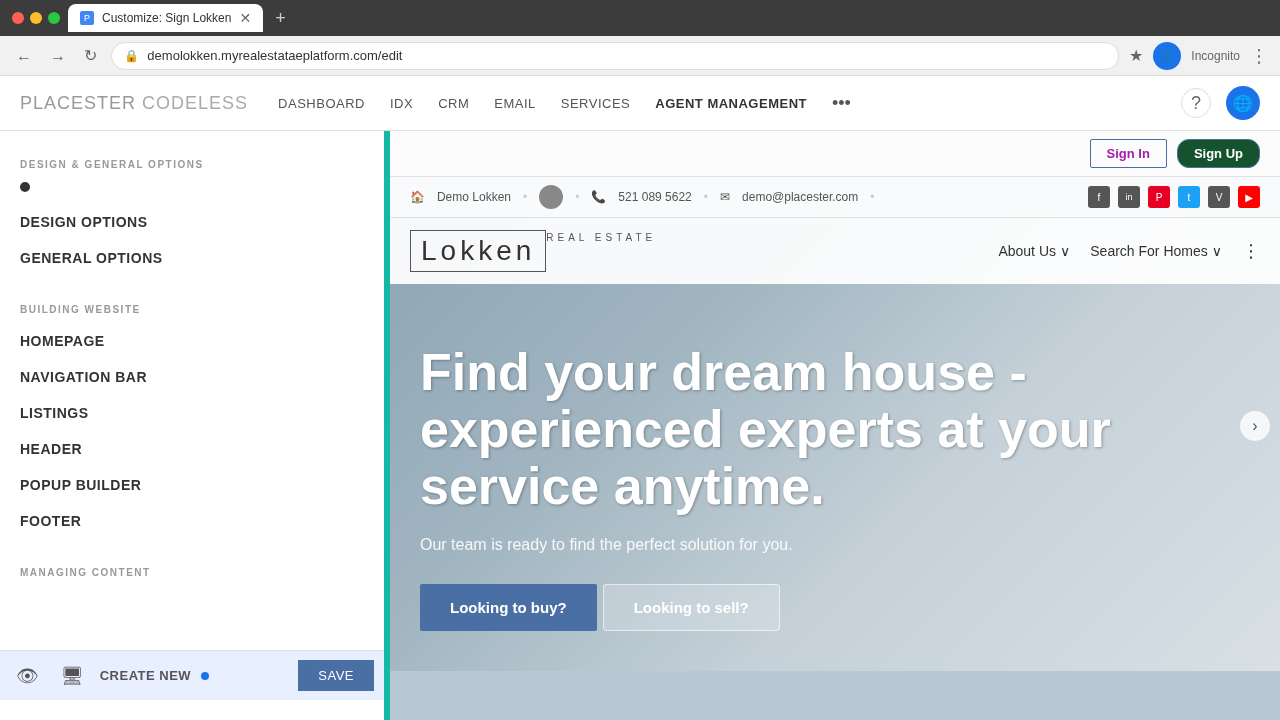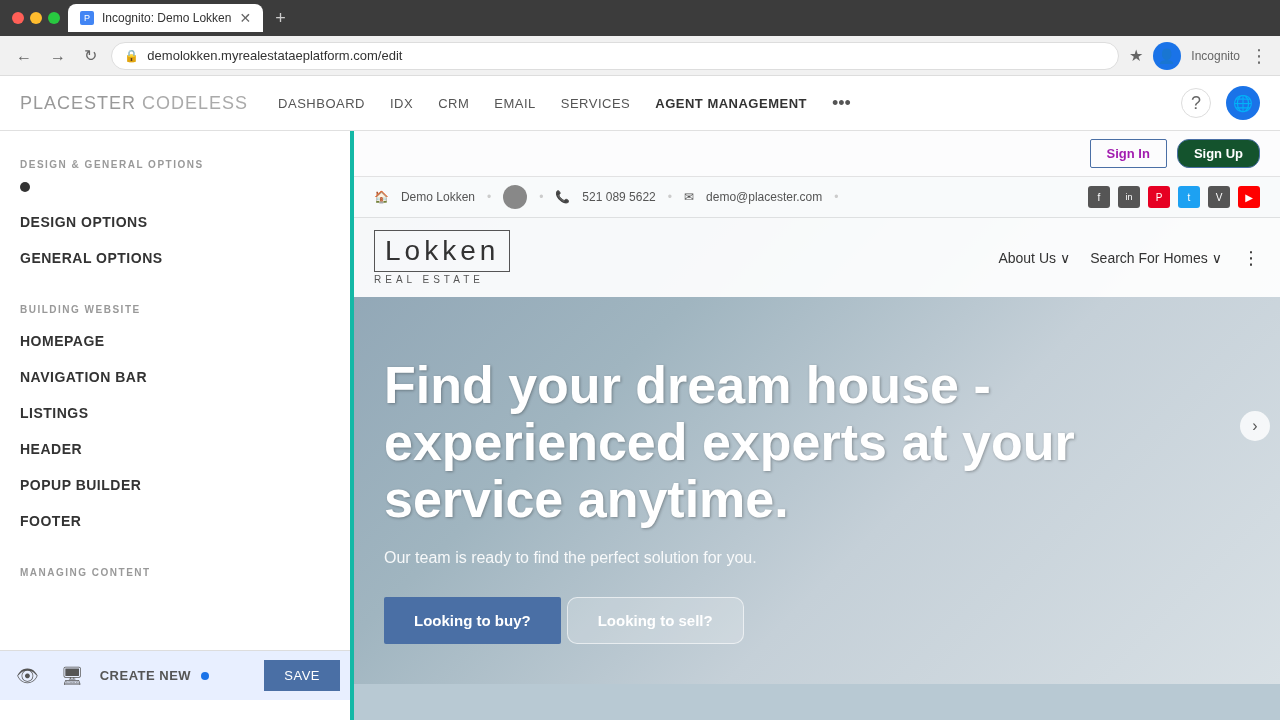--- a/index.html
+++ b/index.html
@@ -37,21 +37,21 @@
     .nav-item.active { color: #333; font-weight: 700; }
     .nav-more { color: #555; font-size: 18px; cursor: pointer; }
     .header-right { margin-left: auto; display: flex; align-items: center; gap: 15px; }
     .help-btn { color: #666; font-size: 18px; cursor: pointer; border: 1px solid #ddd; border-radius: 50%; width: 30px; height: 30px; display: flex; align-items: center; justify-content: center; }
     .user-avatar { width: 34px; height: 34px; border-radius: 50%; background: #1a73e8; display: flex; align-items: center; justify-content: center; }
 
     
     .main-layout { display: flex; height: calc(720px - 36px - 40px - 55px); }
 
     
-    .sidebar { width: 354px; background: #fff; border-right: 4px solid #14b8a6; overflow-y: auto; padding: 20px 0; flex-shrink: 0; display: flex; flex-direction: column; }
+    .sidebar { width: 390px; background: #fff; border-right: 6px solid #14b8a6; overflow-y: auto; padding: 20px 0; flex-shrink: 0; display: flex; flex-direction: column; }
     .sidebar-section-title { font-size: 10px; font-weight: 600; color: #999; letter-spacing: 1.5px; padding: 8px 20px; text-transform: uppercase; }
     .sidebar-item { padding: 10px 20px; font-size: 14px; font-weight: 700; color: #333; cursor: pointer; letter-spacing: 0.5px; text-transform: uppercase; }
     .sidebar-spacer { height: 20px; }
 
     
     .sidebar-footer { margin-top: auto; background: #e8efff; display: flex; align-items: center; height: 50px; padding: 0 10px; gap: 10px; border-top: 1px solid #ddd; }
     .footer-icon-btn { background: none; border: none; color: #555; font-size: 18px; cursor: pointer; padding: 6px; border-radius: 4px; }
     .footer-spacer { flex: 1; }
     .footer-dot { width: 8px; height: 8px; border-radius: 50%; background: #1a73e8; }
     .footer-save-btn { background: #4a6fa5; color: #fff; border: none; font-size: 13px; font-weight: 400; padding: 8px 20px; cursor: pointer; letter-spacing: 0.5px; }
@@ -67,54 +67,54 @@
 
     .site-contact-bar { background: rgba(255,255,255,0.9); padding: 8px 20px; display: flex; align-items: center; gap: 12px; font-size: 12px; color: #555; border-bottom: 1px solid rgba(0,0,0,0.1); }
     .site-contact-divider { color: #ccc; }
     .site-social-icons { display: flex; gap: 8px; margin-left: auto; }
     .site-social-icon { width: 22px; height: 22px; background: #555; border-radius: 3px; display: flex; align-items: center; justify-content: center; color: white; font-size: 10px; }
     .site-avatar { width: 24px; height: 24px; border-radius: 50%; background: #888; }
 
     
     .site-hero { position: relative; background: linear-gradient(135deg, #8fa5b5 0%, #a0b5c0 30%, #c5d0d8 60%, #d8e0e5 100%); flex: 1; display: flex; flex-direction: column; }
     .site-nav-bar { background: rgba(255,255,255,0.92); padding: 12px 20px; display: flex; align-items: center; gap: 20px; }
-    .site-logo-area { display: flex; flex-direction: column; }
+    .site-logo-area { display: flex; }
     .site-logo-name { font-size: 28px; font-weight: 300; color: #333; letter-spacing: 4px; border: 1px solid #555; padding: 4px 10px; }
     .site-logo-sub { font-size: 10px; letter-spacing: 4px; color: #555; text-transform: uppercase; margin-top: 2px; }
     .site-nav-links { margin-left: auto; display: flex; align-items: center; gap: 20px; }
     .site-nav-link { font-size: 14px; color: #333; cursor: pointer; display: flex; align-items: center; gap: 4px; }
     .site-nav-dots { font-size: 18px; color: #333; cursor: pointer; }
 
     .site-hero-content { padding: 60px 30px 40px; }
     .site-hero-title { font-size: 52px; font-weight: 700; color: #fff; line-height: 1.1; margin-bottom: 20px; text-shadow: 1px 1px 3px rgba(0,0,0,0.3); max-width: 700px; }
     .site-hero-subtitle { font-size: 16px; color: rgba(255,255,255,0.9); margin-bottom: 30px; }
     .site-hero-buttons { display: flex; gap: 6px; }
     .site-btn-buy { background: #4a6fa5; color: #fff; border: none; padding: 14px 30px; font-size: 15px; font-weight: 600; cursor: pointer; border-radius: 2px; }
-    .site-btn-sell { background: rgba(255,255,255,0.2); color: #fff; border: 1px solid rgba(255,255,255,0.6); padding: 14px 30px; font-size: 15px; font-weight: 600; cursor: pointer; border-radius: 10px; }
+    .site-btn-sell { background: rgba(255,255,255,0.2); color: #fff; border: 1px solid rgba(255,255,255,0.6); padding: 14px 30px; font-size: 15px; font-weight: 600; cursor: pointer; border-radius: 4px; }
 
     
     .sidebar::-webkit-scrollbar { width: 4px; }
     .sidebar::-webkit-scrollbar-thumb { background: #ddd; border-radius: 2px; }
 
     .preview-scroll-right { position: absolute; right: 10px; top: 50%; transform: translateY(-50%); background: rgba(255,255,255,0.8); border-radius: 50%; width: 30px; height: 30px; display: flex; align-items: center; justify-content: center; font-size: 16px; color: #555; cursor: pointer; }
   </style>
 </head>
 <body>
 
 <div class="browser-chrome">
   <div class="browser-dots">
     <div class="browser-dot dot-red"></div>
     <div class="browser-dot dot-yellow"></div>
     <div class="browser-dot dot-green"></div>
   </div>
   <div class="browser-tab">
     <div class="browser-tab-icon">
       <span style="color:white;font-size:9px;">P</span>
     </div>
-    <span>Incognito: Demo Lokken</span>
+    <span>Customize: Sign Lokken</span>
     <span class="tab-close">✕</span>
   </div>
   <span class="new-tab-btn">+</span>
 </div>
 
 <div class="browser-address-bar">
   <button class="nav-btn">←</button>
   <button class="nav-btn">→</button>
   <button class="nav-btn">↻</button>
   <div class="address-bar">

